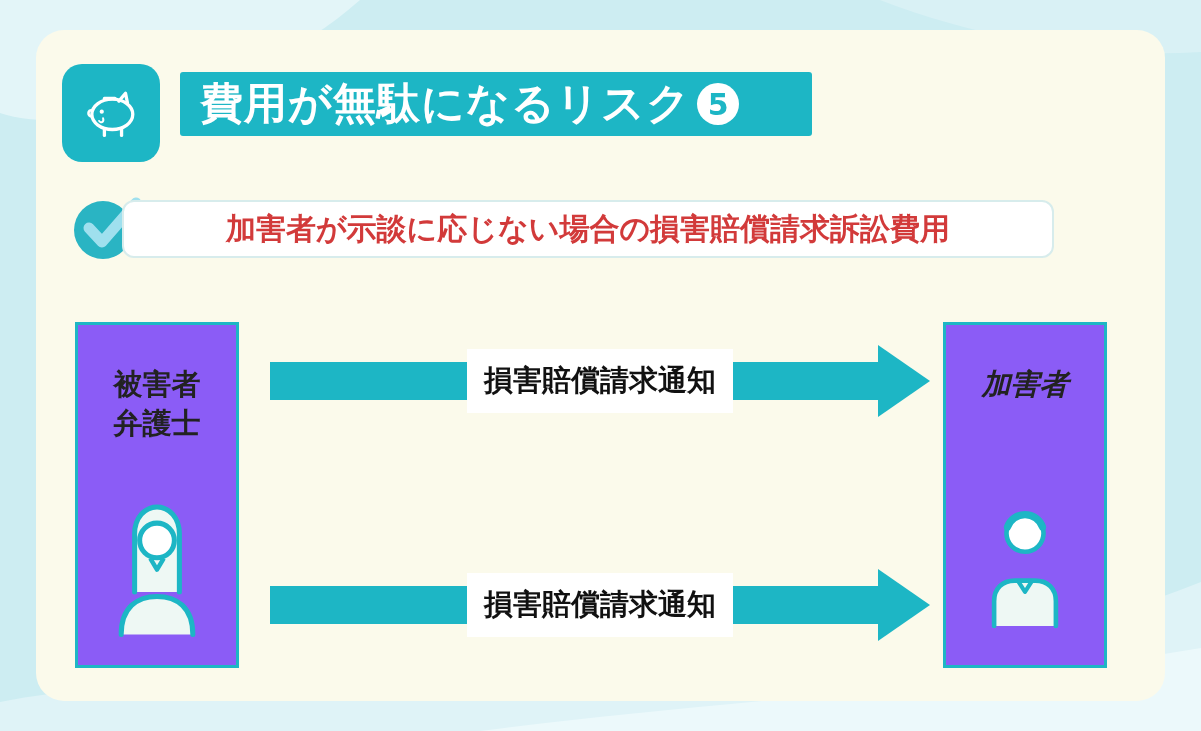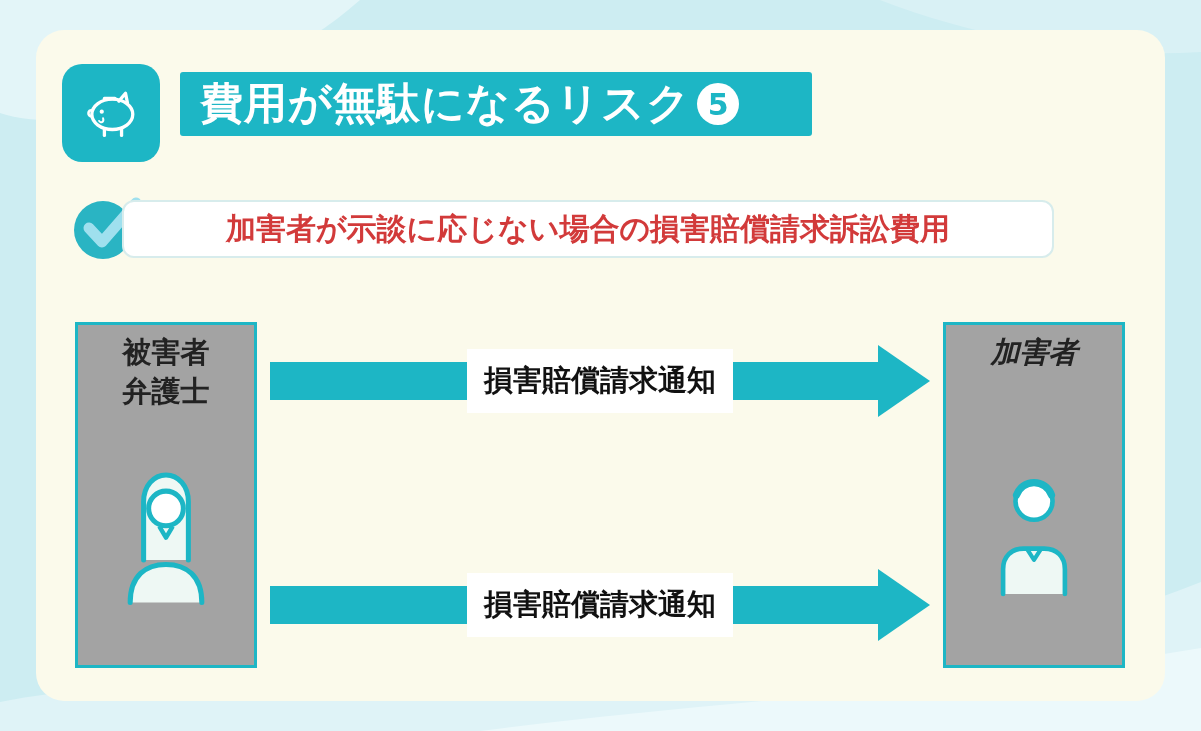--- a/index.html
+++ b/index.html
@@ -92,28 +92,28 @@
   .callout-text {
     color: #d23a3a;
     font-size: 30px;
     font-weight: bold;
     white-space: nowrap;
   }
   
   .actor-box {
     position: absolute;
     top: 292px;
-    width: 182px; height: 346px;
-    background: #a3a3a3;
+    width: 164px; height: 346px;
+    background: #8b5cf6;
     border: 3px solid #1db6c5;
     box-sizing: border-box;
     display: flex;
     flex-direction: column;
     align-items: center;
-    padding-top: 8px;
+    padding-top: 40px;
   }
   .actor-box.left { left: 39px; }
   .actor-box.right { left: 907px; font-style: italic; }
   .actor-label {
     color: #222222;
     font-size: 29px;
     font-weight: bold;
     line-height: 1.35;
     text-align: center;
   }

